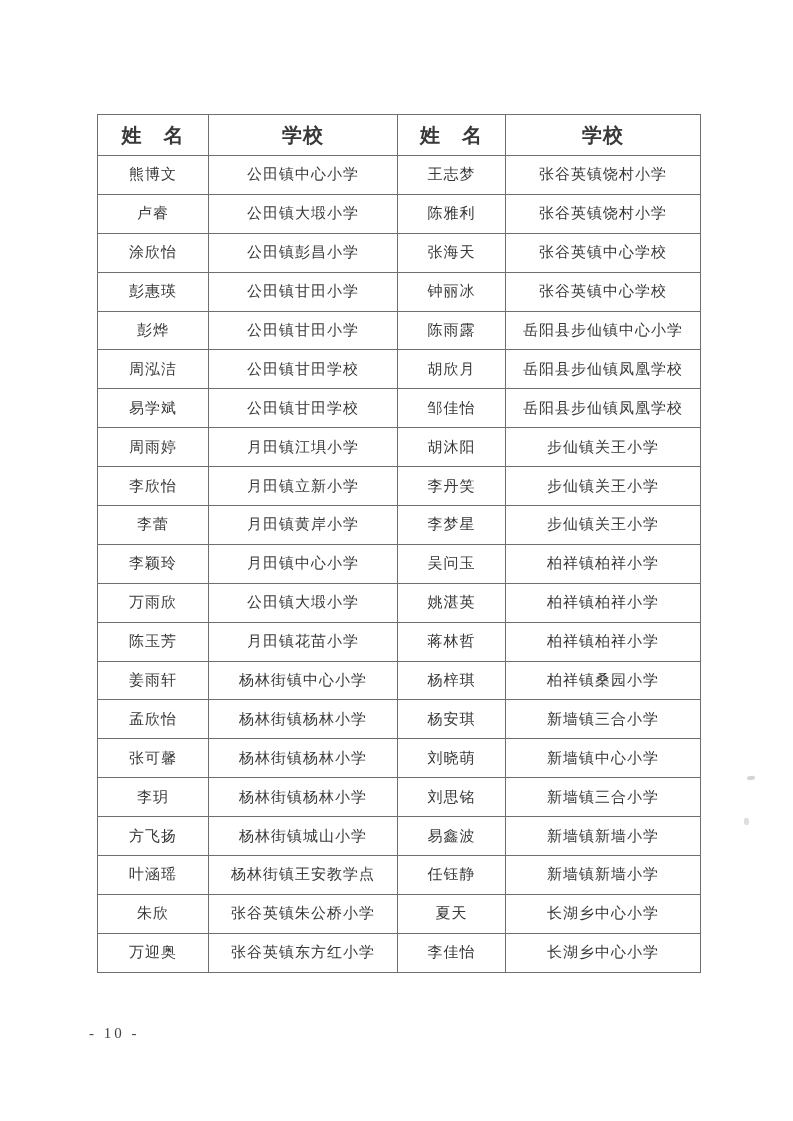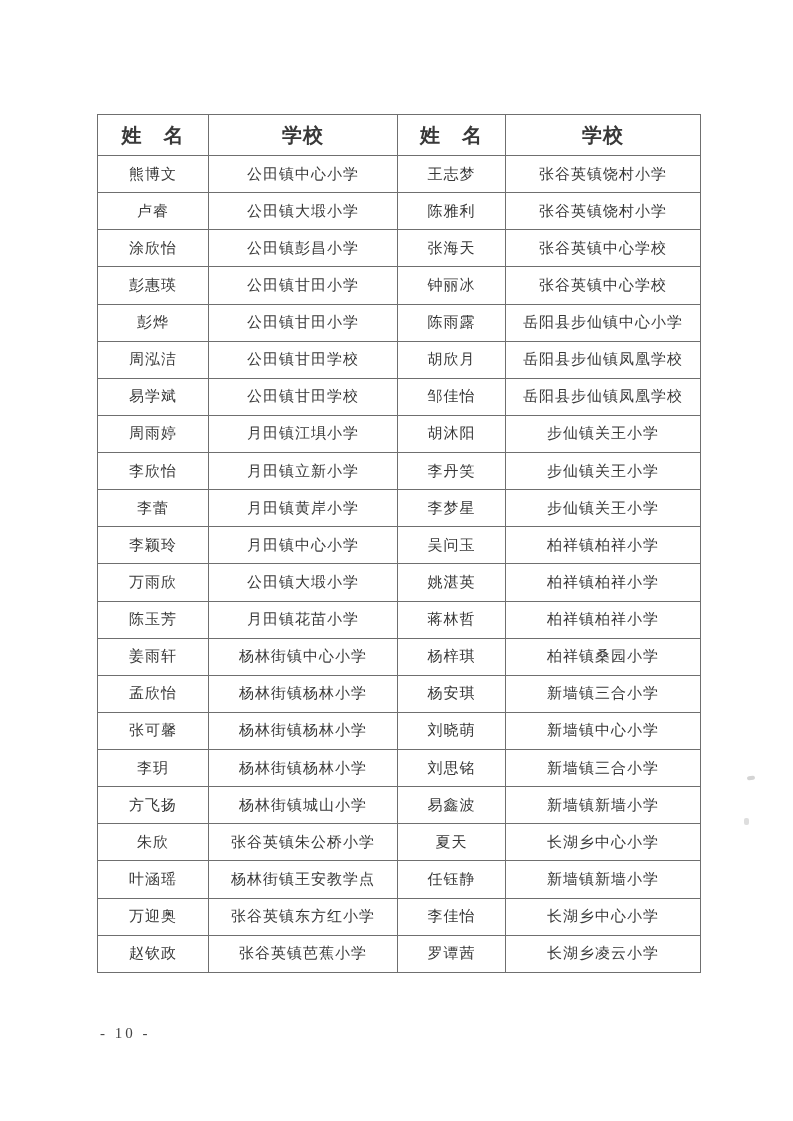--- a/index.html
+++ b/index.html
@@ -38,21 +38,21 @@
     white-space: nowrap;
     overflow: hidden;
   }
   table.roster th {
     height: 40px;
     font-size: 20px;
     font-weight: 600;
   }
   .pageno {
     position: absolute;
-    left: 100px;
+    left: 89px;
     top: 1025px;
     font-size: 15px;
     letter-spacing: 3px;
     color: #444444;
     font-family: "Liberation Serif", "DejaVu Serif", serif;
   }
   .speck {
     position: absolute;
     background: #d4d4d4;
     border-radius: 2px;
@@ -183,43 +183,37 @@
           <td>刘思铭</td>
           <td>新墙镇三合小学</td>
         </tr>
         <tr>
           <td>方飞扬</td>
           <td>杨林街镇城山小学</td>
           <td>易鑫波</td>
           <td>新墙镇新墙小学</td>
         </tr>
         <tr>
+          <td>叶涵瑶</td>
+          <td>杨林街镇王安教学点</td>
+          <td>任钰静</td>
+          <td>新墙镇新墙小学</td>
+        </tr>
+        <tr>
           <td>朱欣</td>
           <td>张谷英镇朱公桥小学</td>
           <td>夏天</td>
           <td>长湖乡中心小学</td>
         </tr>
         <tr>
-          <td>叶涵瑶</td>
-          <td>杨林街镇王安教学点</td>
-          <td>任钰静</td>
-          <td>新墙镇新墙小学</td>
-        </tr>
-        <tr>
           <td>万迎奥</td>
           <td>张谷英镇东方红小学</td>
           <td>李佳怡</td>
           <td>长湖乡中心小学</td>
         </tr>
-        <tr>
-          <td>赵钦政</td>
-          <td>张谷英镇芭蕉小学</td>
-          <td>罗谭茜</td>
-          <td>长湖乡凌云小学</td>
-        </tr>
       </tbody>
   </table>
 
   <div class="pageno">- 10 -</div>
 
   <div class="speck speck1"></div>
   <div class="speck speck2"></div>
 
 </div>
 

